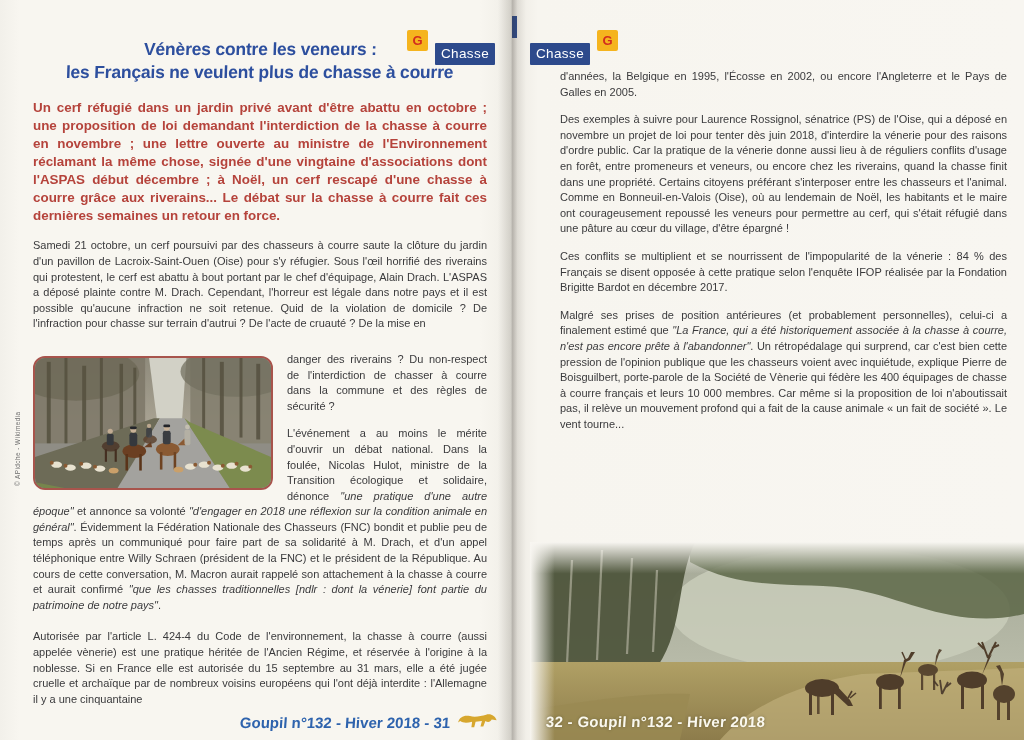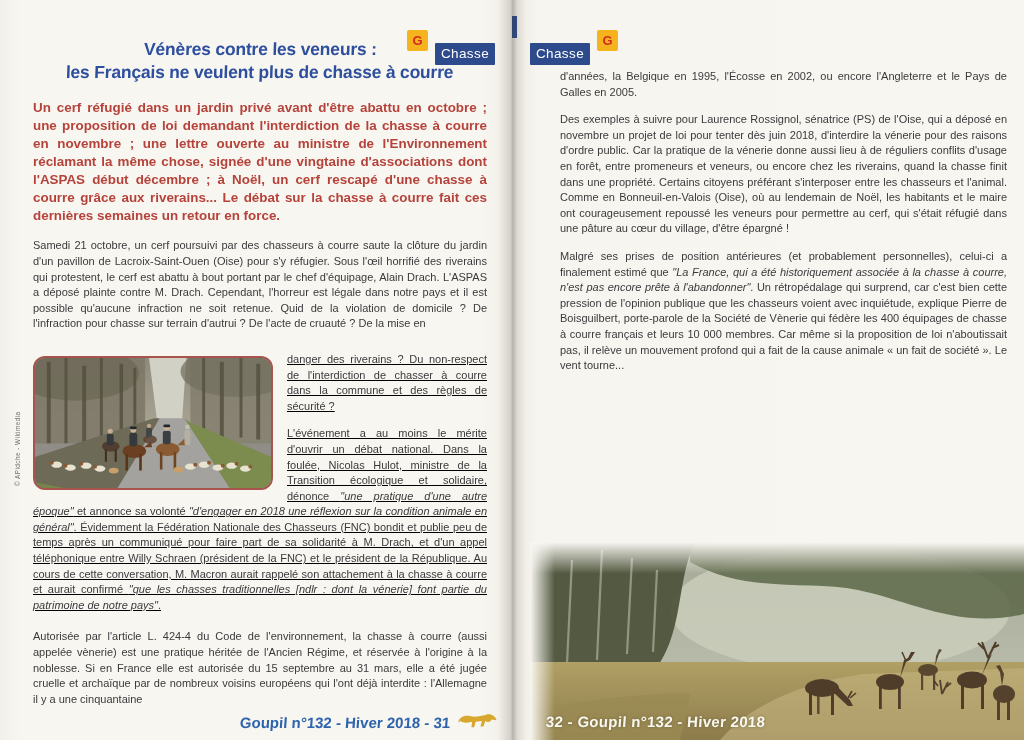--- a/index.html
+++ b/index.html
@@ -23,21 +23,21 @@
     color:#ffffff;font-weight:normal;font-size:13.5px;line-height:22px;text-align:center;letter-spacing:.4px;margin-top:28px;}
   .tab-sliver{position:absolute;left:0;top:16px;width:5px;height:22px;background:#2d4a8c;}
   
   .content-l{position:absolute;left:33px;top:38px;width:454px;}
   .headline{color:#2d4f9e;font-weight:bold;text-align:center;
     font-size:17.5px;line-height:23px;letter-spacing:-.2px;transform:skewX(-2deg);}
   .intro{margin-top:15px;color:#b5433b;font-weight:bold;
     font-size:13.4px;line-height:18px;text-align:justify;}
   .para{font-size:11px;line-height:15.6px;color:#3a3a3c;text-align:justify;}
   .content-l .para{margin-top:2px;}
-  .article-flow{margin-top:20px;text-decoration:underline;}
+  .article-flow{margin-top:20px;}
   .article-flow .para{margin-top:12px;}
   .article-flow .para.first{margin-top:0;}
   .photo-block{position:relative;float:left;width:240px;height:134px;margin:4px 14px 6px 0;}
   .hunt-frame{width:240px;height:134px;border:2px solid #a8544c;border-radius:12px;
     overflow:hidden;box-sizing:border-box;background:#9a958a;}
   .hunt-frame svg{display:block;width:100%;height:100%;}
   .credit{position:absolute;left:-12px;bottom:4px;transform:rotate(-90deg);
     transform-origin:left bottom;font-size:6.5px;color:#6d6d6d;letter-spacing:.4px;white-space:nowrap;}
   .italic{font-style:italic;}
   
@@ -203,20 +203,21 @@
 
   <div class="tab-sliver"></div>
   <div class="tab-row right">
     <div class="tab-box">Chasse</div>
     <div class="g-badge">G</div>
   </div>
 
   <div class="content-r">
     <p class="para">d'années, la Belgique en 1995, l'Écosse en 2002, ou encore l'Angleterre et le Pays de Galles en 2005.</p>
     <p class="para">Des exemples à suivre pour Laurence Rossignol, sénatrice (PS) de l'Oise, qui a déposé en novembre un projet de loi pour tenter dès juin 2018, d'interdire la vénerie pour des raisons d'ordre public. Car la pratique de la vénerie donne aussi lieu à de réguliers conflits d'usage en forêt, entre promeneurs et veneurs, ou encore chez les riverains, quand la chasse finit dans une propriété. Certains citoyens préférant s'interposer entre les chasseurs et l'animal. Comme en Bonneuil-en-Valois (Oise), où au lendemain de Noël, les habitants et le maire ont courageusement repoussé les veneurs pour permettre au cerf, qui s'était réfugié dans une pâture au cœur du village, d'être épargné !</p>
+    <p class="para">Ces conflits se multiplient et se nourrissent de l'impopularité de la vénerie : 84 % des Français se disent opposée à cette pratique selon l'enquête IFOP réalisée par la Fondation Brigitte Bardot en décembre 2017.</p>
     <p class="para"><span>Malgré ses prises de position antérieures (et probablement personnelles), celui-ci a finalement estimé que </span><span class="italic">"La France, qui a été historiquement associée à la chasse à courre, n'est pas encore prête à l'abandonner"</span><span>. Un rétropédalage qui surprend, car c'est bien cette pression de l'opinion publique que les chasseurs voient avec inquiétude, explique Pierre de Boisguilbert, porte-parole de la Société de Vènerie qui fédère les 400 équipages de chasse à courre français et leurs 10 000 membres. Car même si la proposition de loi n'aboutissait pas, il relève un mouvement profond qui a fait de la cause animale « un fait de société ». Le vent tourne...</span></p>
   </div>
 
   <div class="deer-photo">
     <svg viewBox="0 0 494 198" preserveAspectRatio="none">
       <defs>
         <linearGradient id="dg" x1="0" y1="0" x2="0" y2="1">
           <stop offset="0" stop-color="#a4a896"></stop>
           <stop offset="0.6" stop-color="#b7baa8"></stop>
           <stop offset="1" stop-color="#aaa387"></stop>

